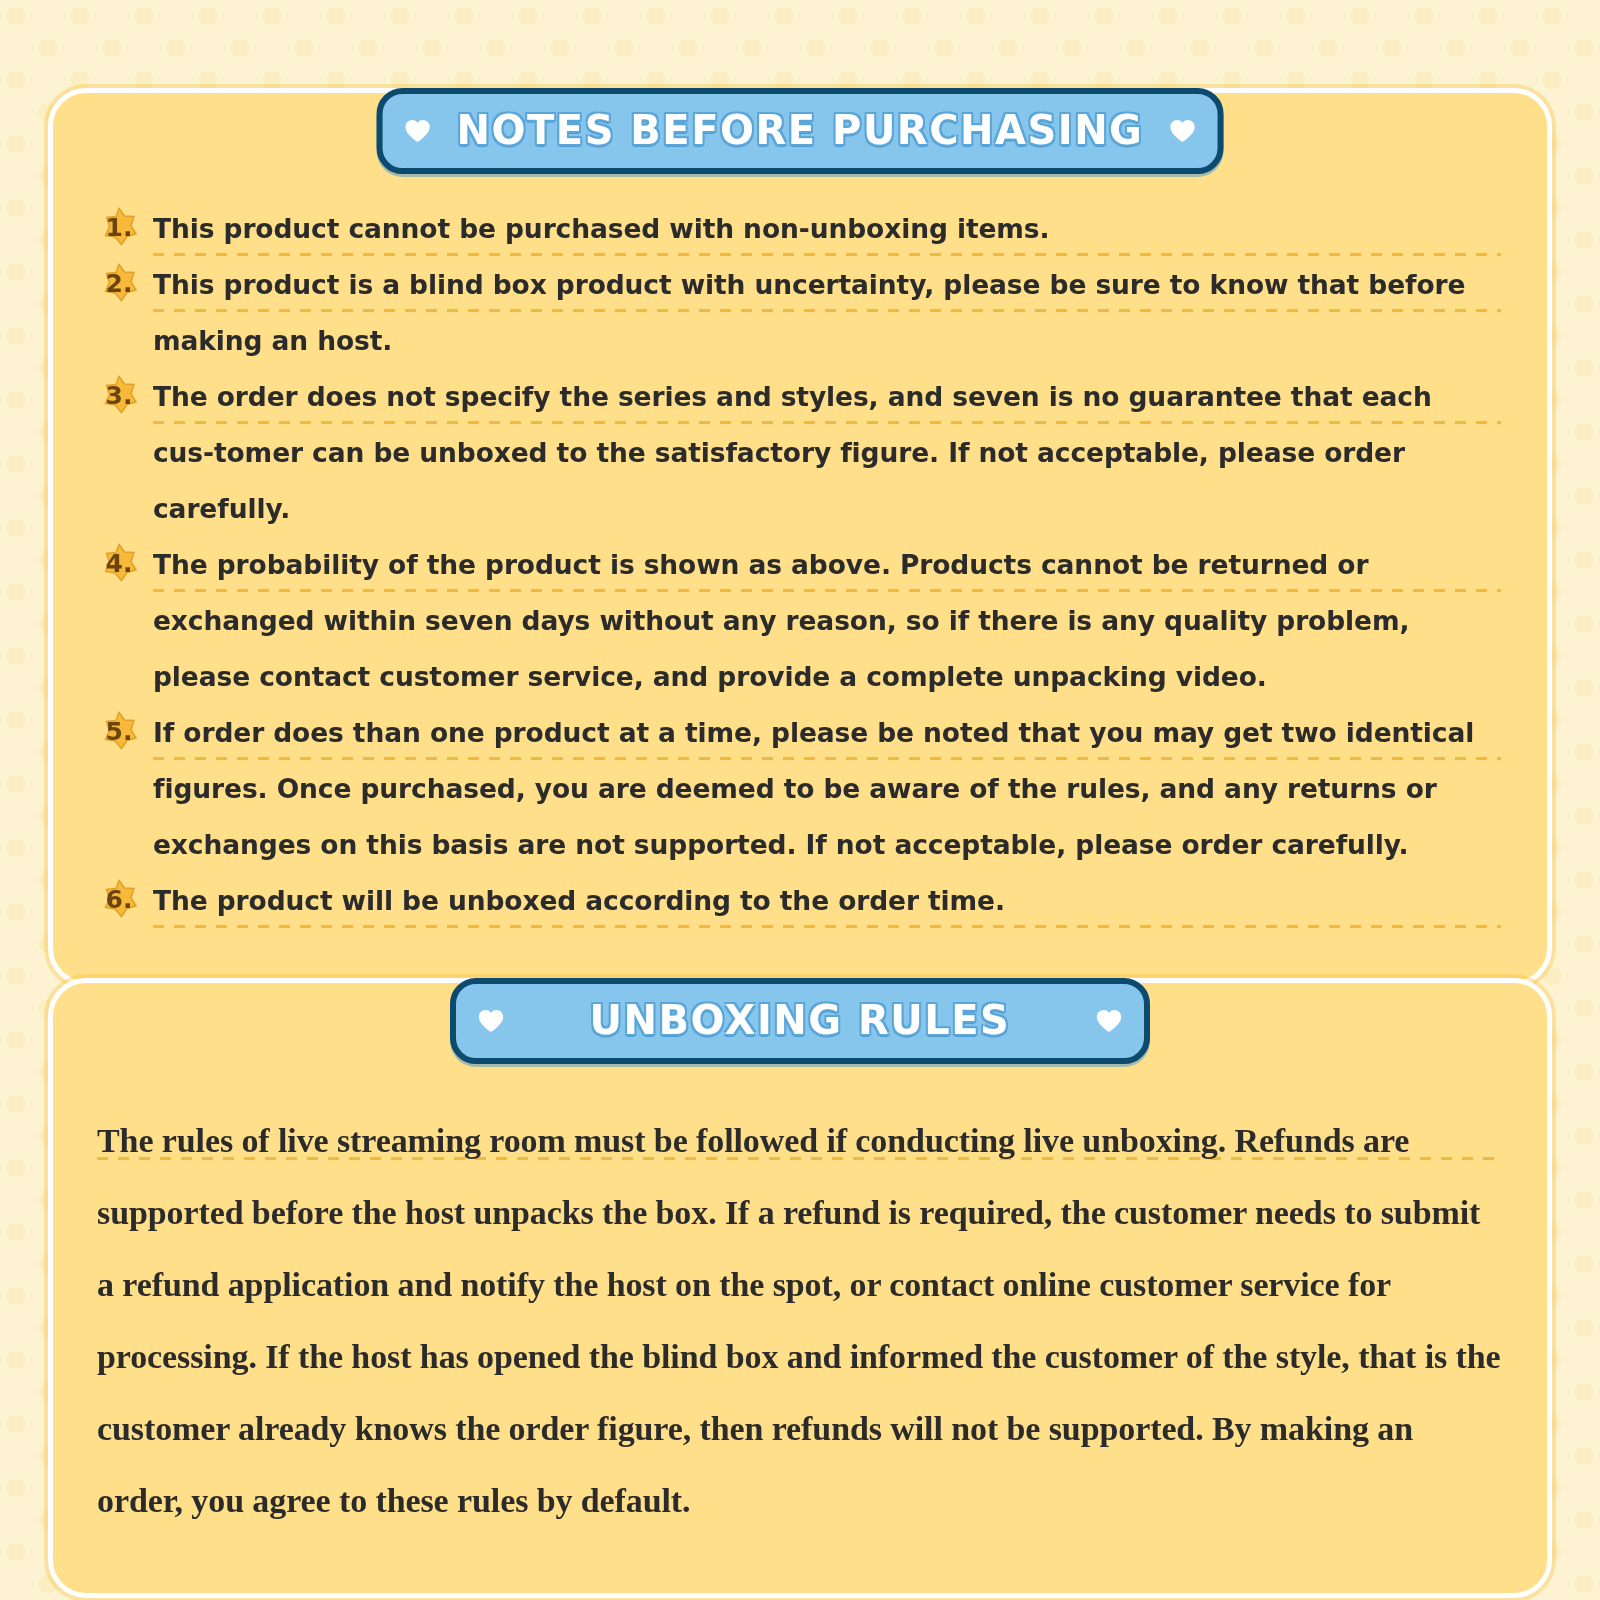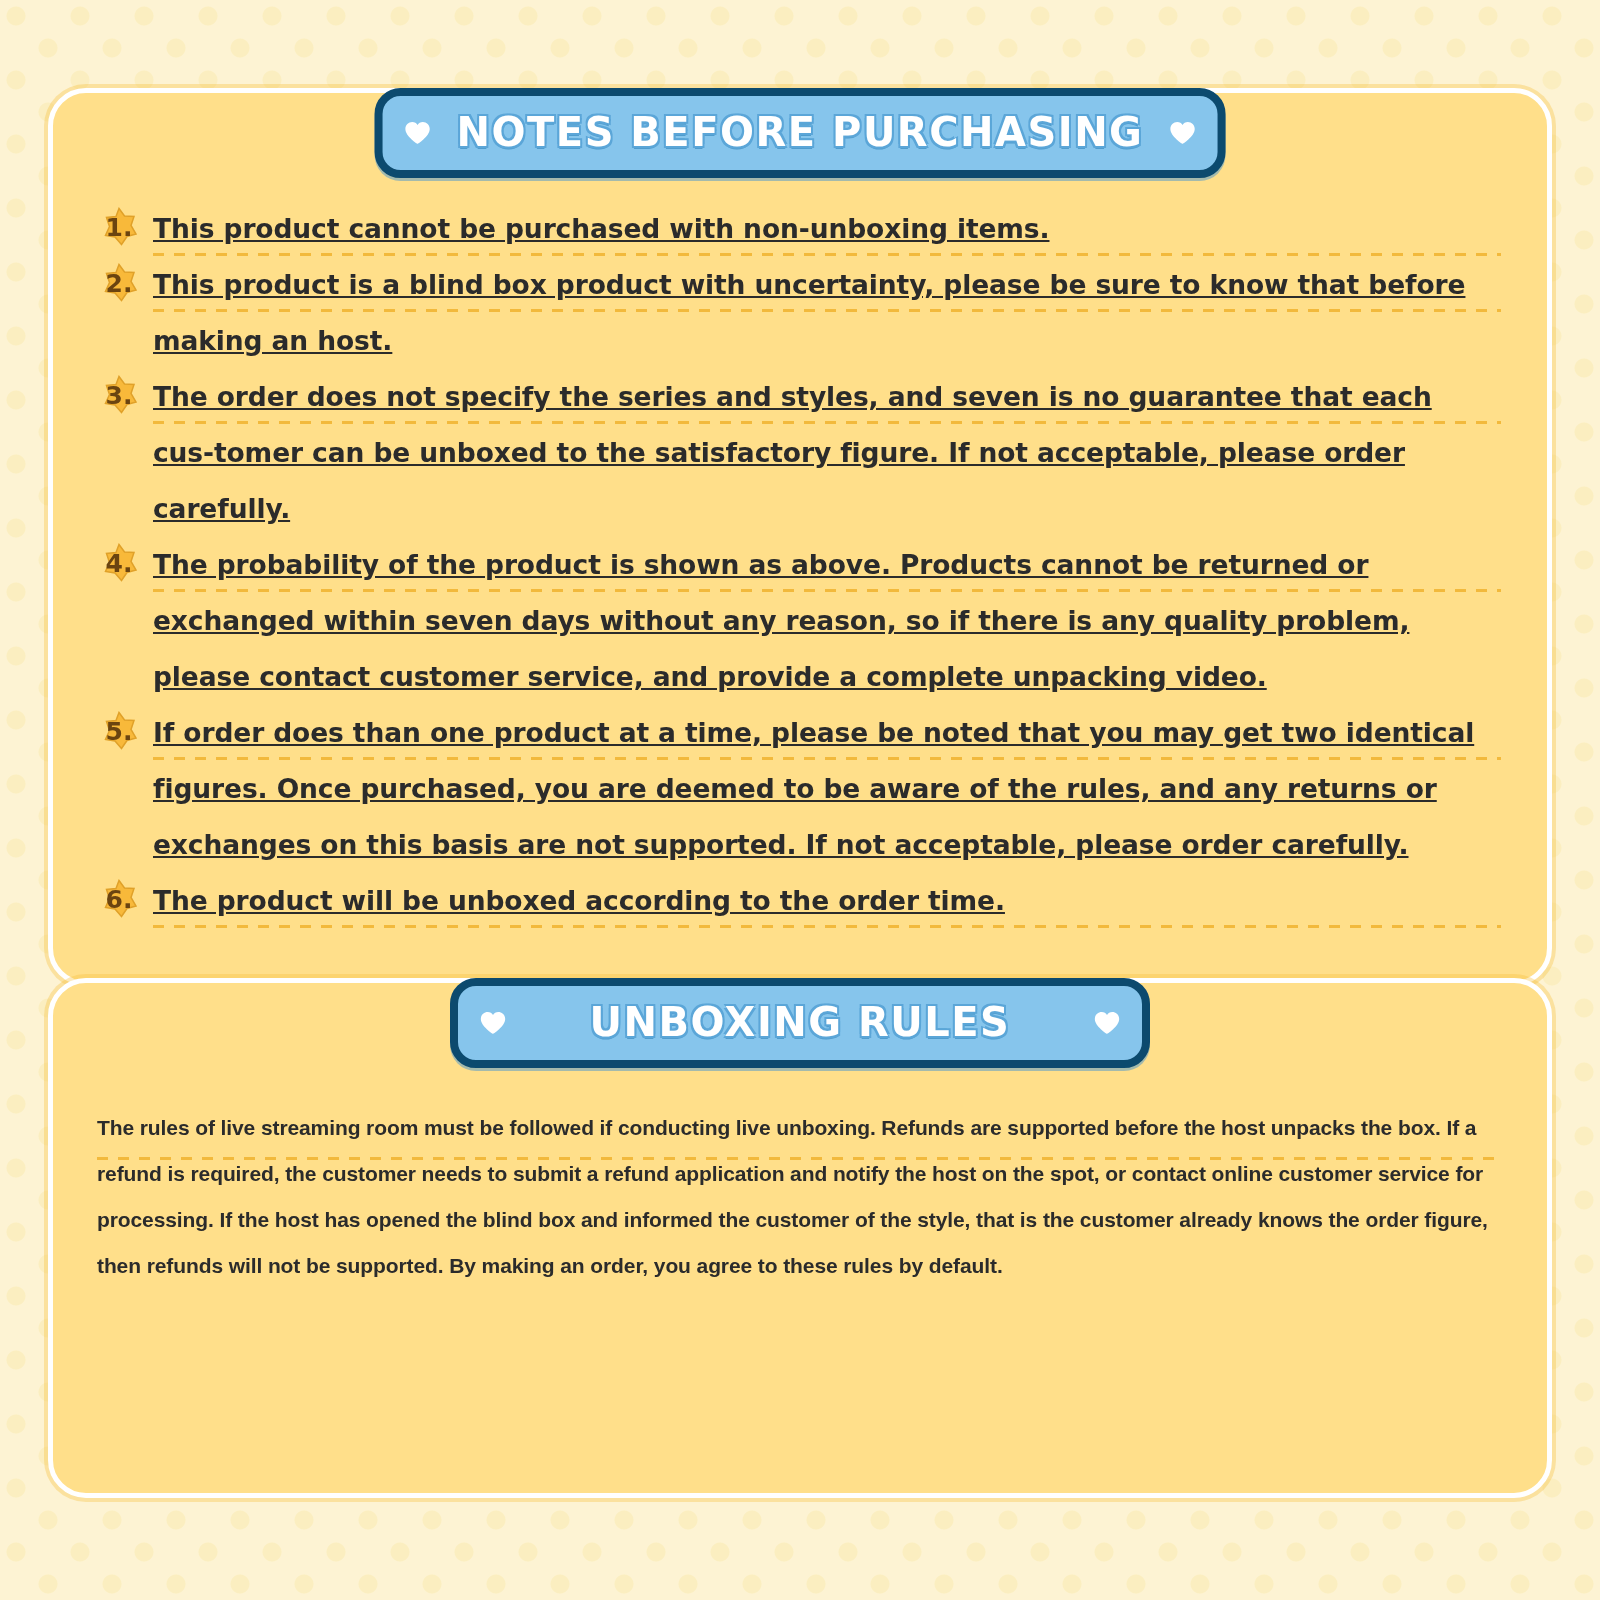--- a/index.html
+++ b/index.html
@@ -38,21 +38,21 @@
     box-shadow: 0 0 0 4px rgba(247, 191, 60, 0.35);
   }
 
   .banner {
     position: absolute;
     left: 50%;
     transform: translateX(-50%);
     top: 0;
     z-index: 5;
     background: #86c5ec;
-    border: 8px solid #0c4a6e;
+    border: 6px solid #0c4a6e;
     border-radius: 26px;
     box-shadow: 0 3px 0 rgba(90, 155, 200, 0.55);
     padding: 13px 74px 15px 74px;
     display: flex;
     align-items: center;
     justify-content: center;
     min-width: 700px;
   }
 
   .banner-title {
@@ -129,40 +129,39 @@
     letter-spacing: -0.1px;
     background-image: repeating-linear-gradient(
       to right,
       #f2b93c 0px, #f2b93c 11px,
       rgba(0,0,0,0) 11px, rgba(0,0,0,0) 21px
     );
     background-repeat: repeat-x;
     background-size: 21px 3px;
     background-position: 0 52px;
     padding-bottom: 0;
-    text-decoration: underline;
   }
 
   
   #rules-section {
     position: absolute;
     left: 48px;
     right: 48px;
     top: 978px;
   }
   #rules-section .section-card {
     padding: 122px 44px 56px 44px;
     min-height: 520px;
   }
 
   .rules-text {
-    font-family: Liberation Sans, sans-serif;
-    font-weight: bold;
-    font-size: 21px;
-    line-height: 46px;
+    font-family: Liberation Serif, serif;
+    font-weight: bold;
+    font-size: 34px;
+    line-height: 72px;
     color: #2b2b2b;
     letter-spacing: -0.1px;
     background-image: repeating-linear-gradient(
       to right,
       #f2b93c 0px, #f2b93c 11px,
       rgba(0,0,0,0) 11px, rgba(0,0,0,0) 21px
     );
     background-repeat: repeat-x;
     background-size: 21px 3px;
     background-position: 0 52px;

